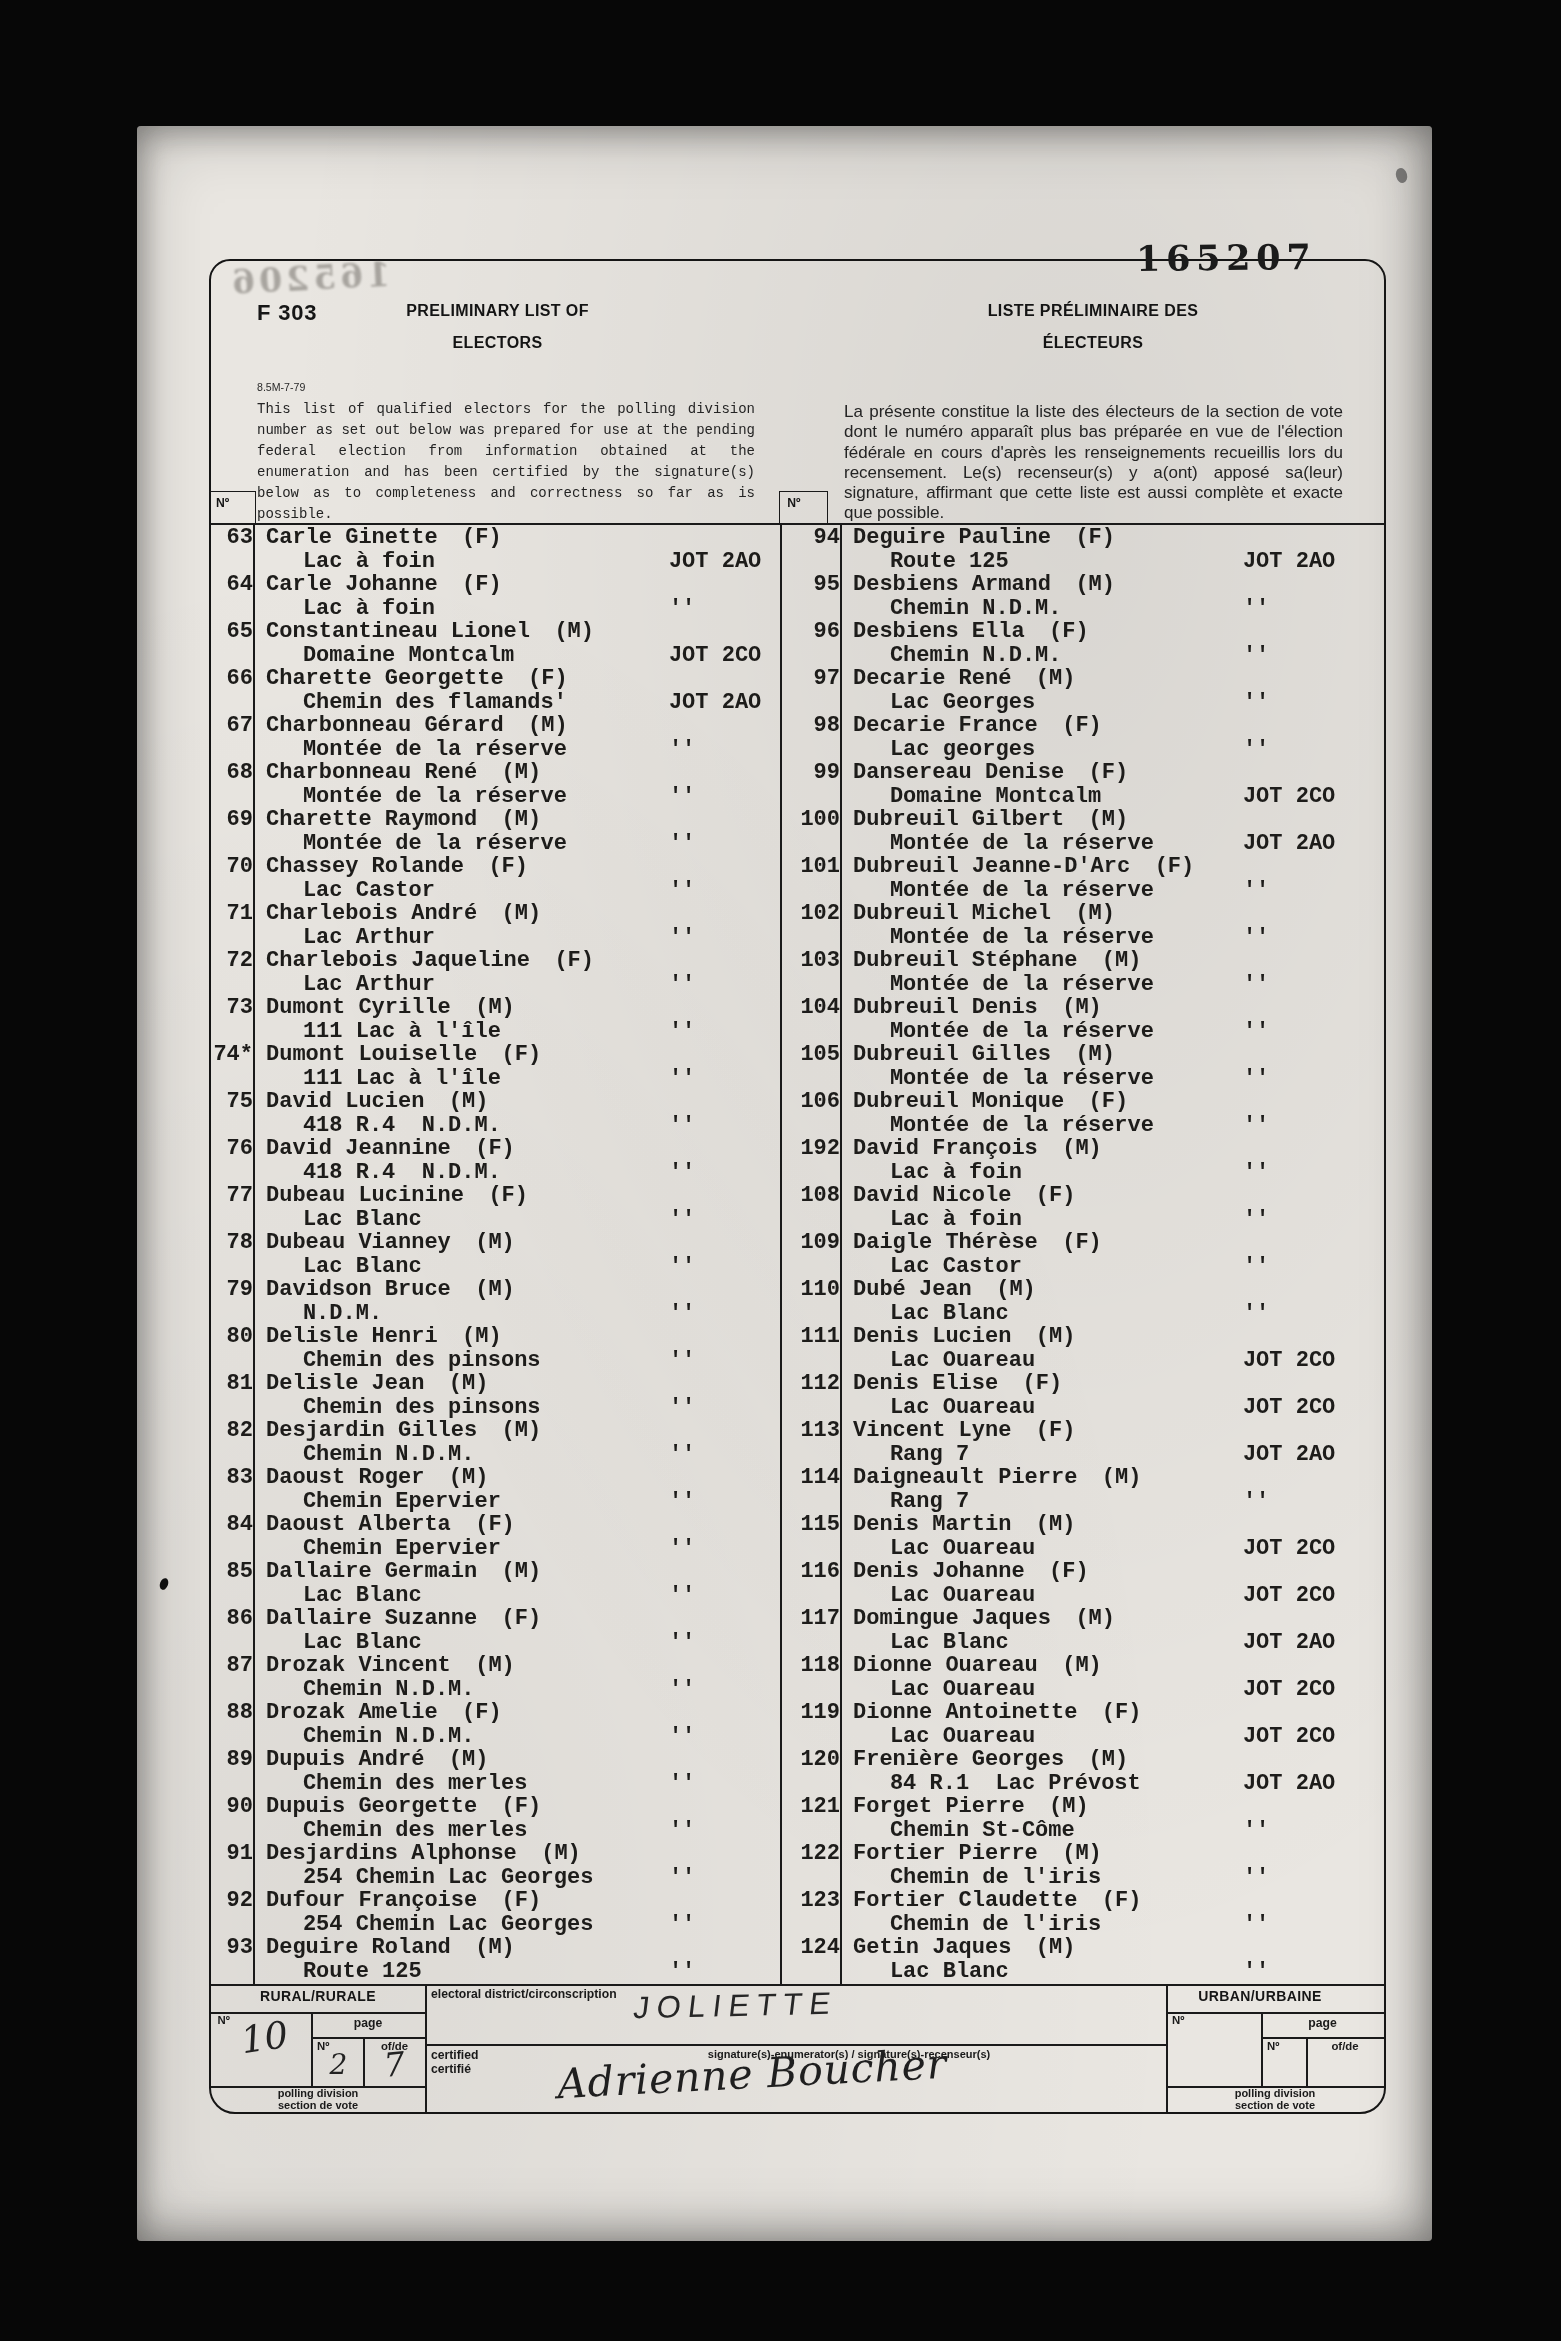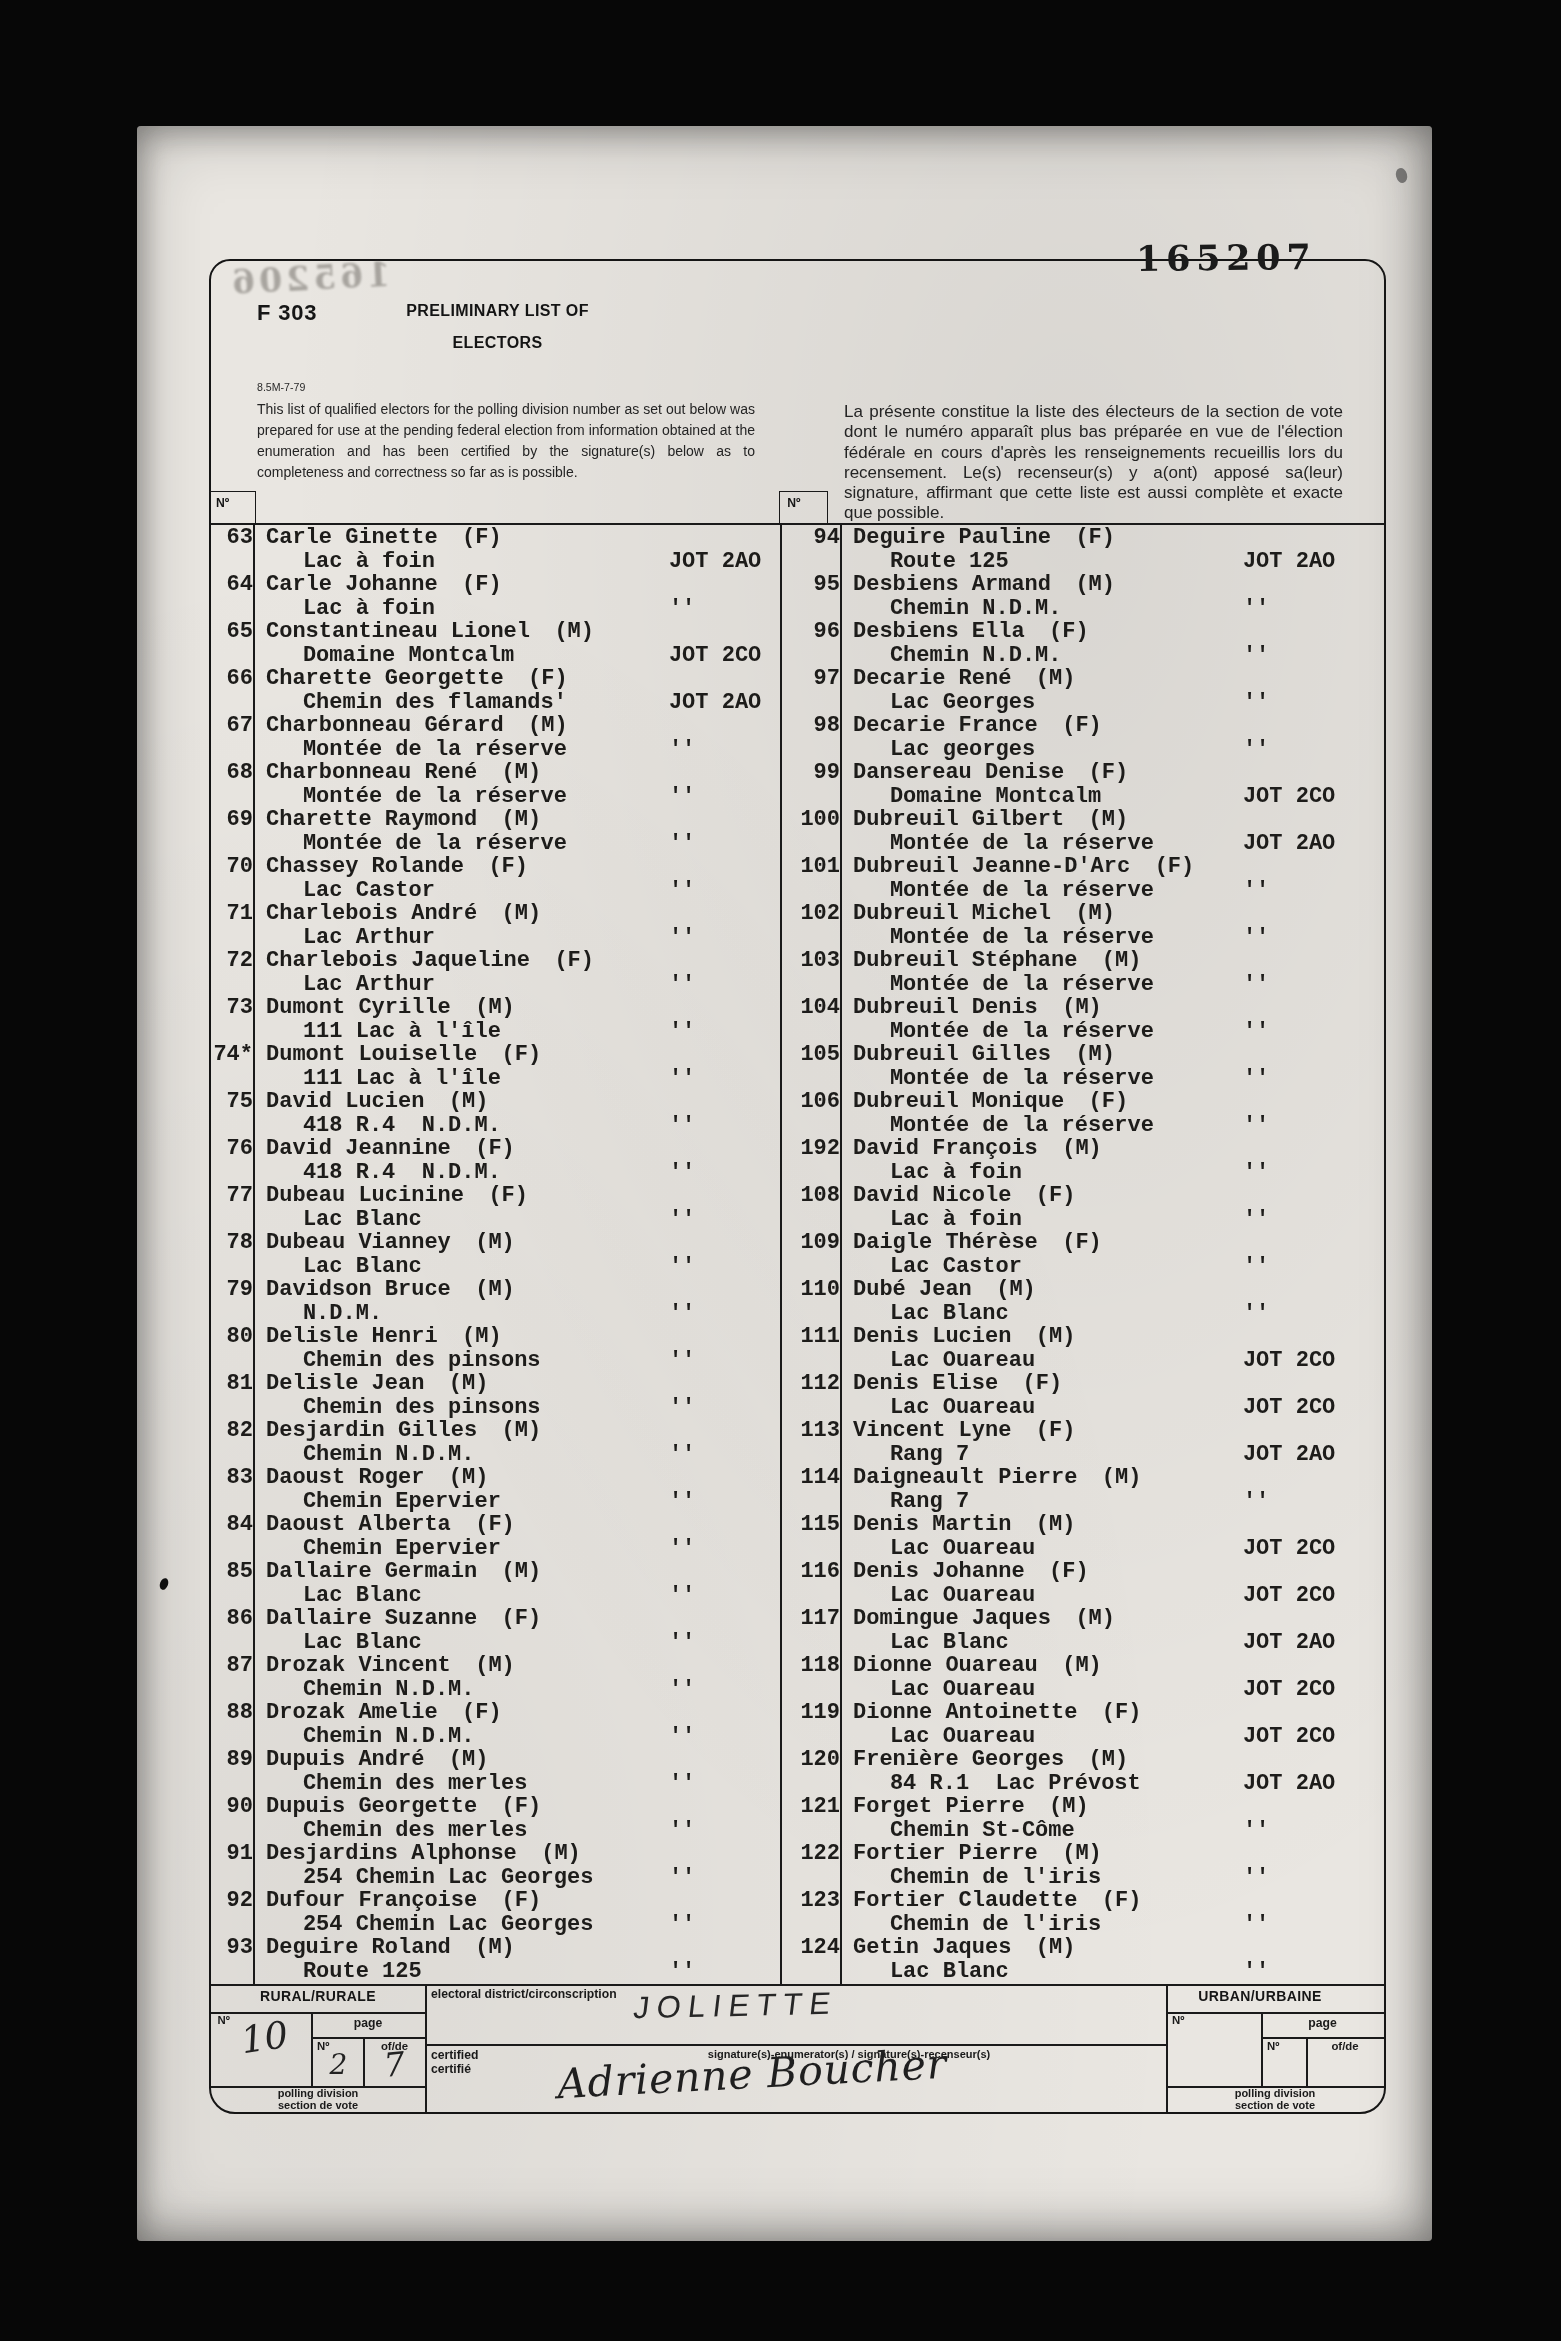--- a/index.html
+++ b/index.html
@@ -32,21 +32,21 @@
   .title{font-weight:700;font-size:16px;line-height:32px;text-align:center;color:#141414;
          letter-spacing:0.4px;white-space:nowrap;}
   .title.en{left:128px;top:34px;width:317px;}
   .title.fr{left:687px;top:34px;width:390px;}
   .logo{left:503px;top:3.3px;width:155px;text-align:center;color:#0d0d0d;}
   .logo svg{position:static;display:block;margin:0 auto;}
   .logo .w1{position:static;display:block;font-weight:700;font-size:18.7px;letter-spacing:0.8px;line-height:21px;}
   .logo .w2{position:static;display:block;font-weight:700;font-size:18.7px;letter-spacing:4.9px;line-height:21px;}
   .print-code{left:46px;top:120px;font-size:10.6px;color:#2a2a2a;}
   .intro{font-size:14px;line-height:21px;text-align:justify;color:#242424;}
-  .intro.en{left:46px;top:138px;width:498px;}
+  .intro.en{left:46px;top:138px;width:498px;font-family:Liberation Mono, monospace;}
   .intro.fr{left:633px;top:141px;width:499px;font-size:17px;line-height:20.3px;}
   
   .nbox{top:230px;height:32px;border:1.6px solid #191919;border-bottom:none;background:transparent;}
   .nbox .lbl{position:static;display:block;padding:4.1px 0 0 7.3px;font-weight:700;font-size:12.2px;color:#161616;}
   .nbox.one{left:-2.4px;width:46px;border-left:none;}
   .nbox.two{left:568px;width:47px;}
   
   .col{top:265px;font-family:"Liberation Mono",monospace;font-weight:700;font-size:22px;
        color:#1d1c1a;}
   .col.c1{left:0;width:569px;}
@@ -88,20 +88,24 @@
   <div class="abs speck1"></div>
   <div class="abs speck2"></div>
 
   <div class="form">
 
     <div class="form-code">F 303</div>
     <div class="title en">
       <span style="position:static;display:block">PRELIMINARY LIST OF</span>
       <span style="position:static;display:block">ELECTORS</span>
     </div>
+    <div class="title fr">
+      <span style="position:static;display:block">LISTE PRÉLIMINAIRE DES</span>
+      <span style="position:static;display:block">ÉLECTEURS</span>
+    </div>
     <div class="print-code">8.5M-7-79</div>
     <div class="intro en">This list of qualified electors for the polling division number as set out below was prepared for use at the pending federal election from information obtained at the enumeration and has been certified by the signature(s) below as to completeness and correctness so far as is possible.</div>
     <div class="intro fr">La présente constitue la liste des électeurs de la section de vote dont le numéro apparaît plus bas préparée en vue de l'élection fédérale en cours d'après les renseignements recueillis lors du recensement. Le(s) recenseur(s) y a(ont) apposé sa(leur) signature, affirmant que cette liste est aussi complète et exacte que possible.</div>
 
     <div class="nbox one">
       <span class="lbl">Nº</span>
     </div>
     <div class="nbox two">
       <span class="lbl">Nº</span>
     </div>

